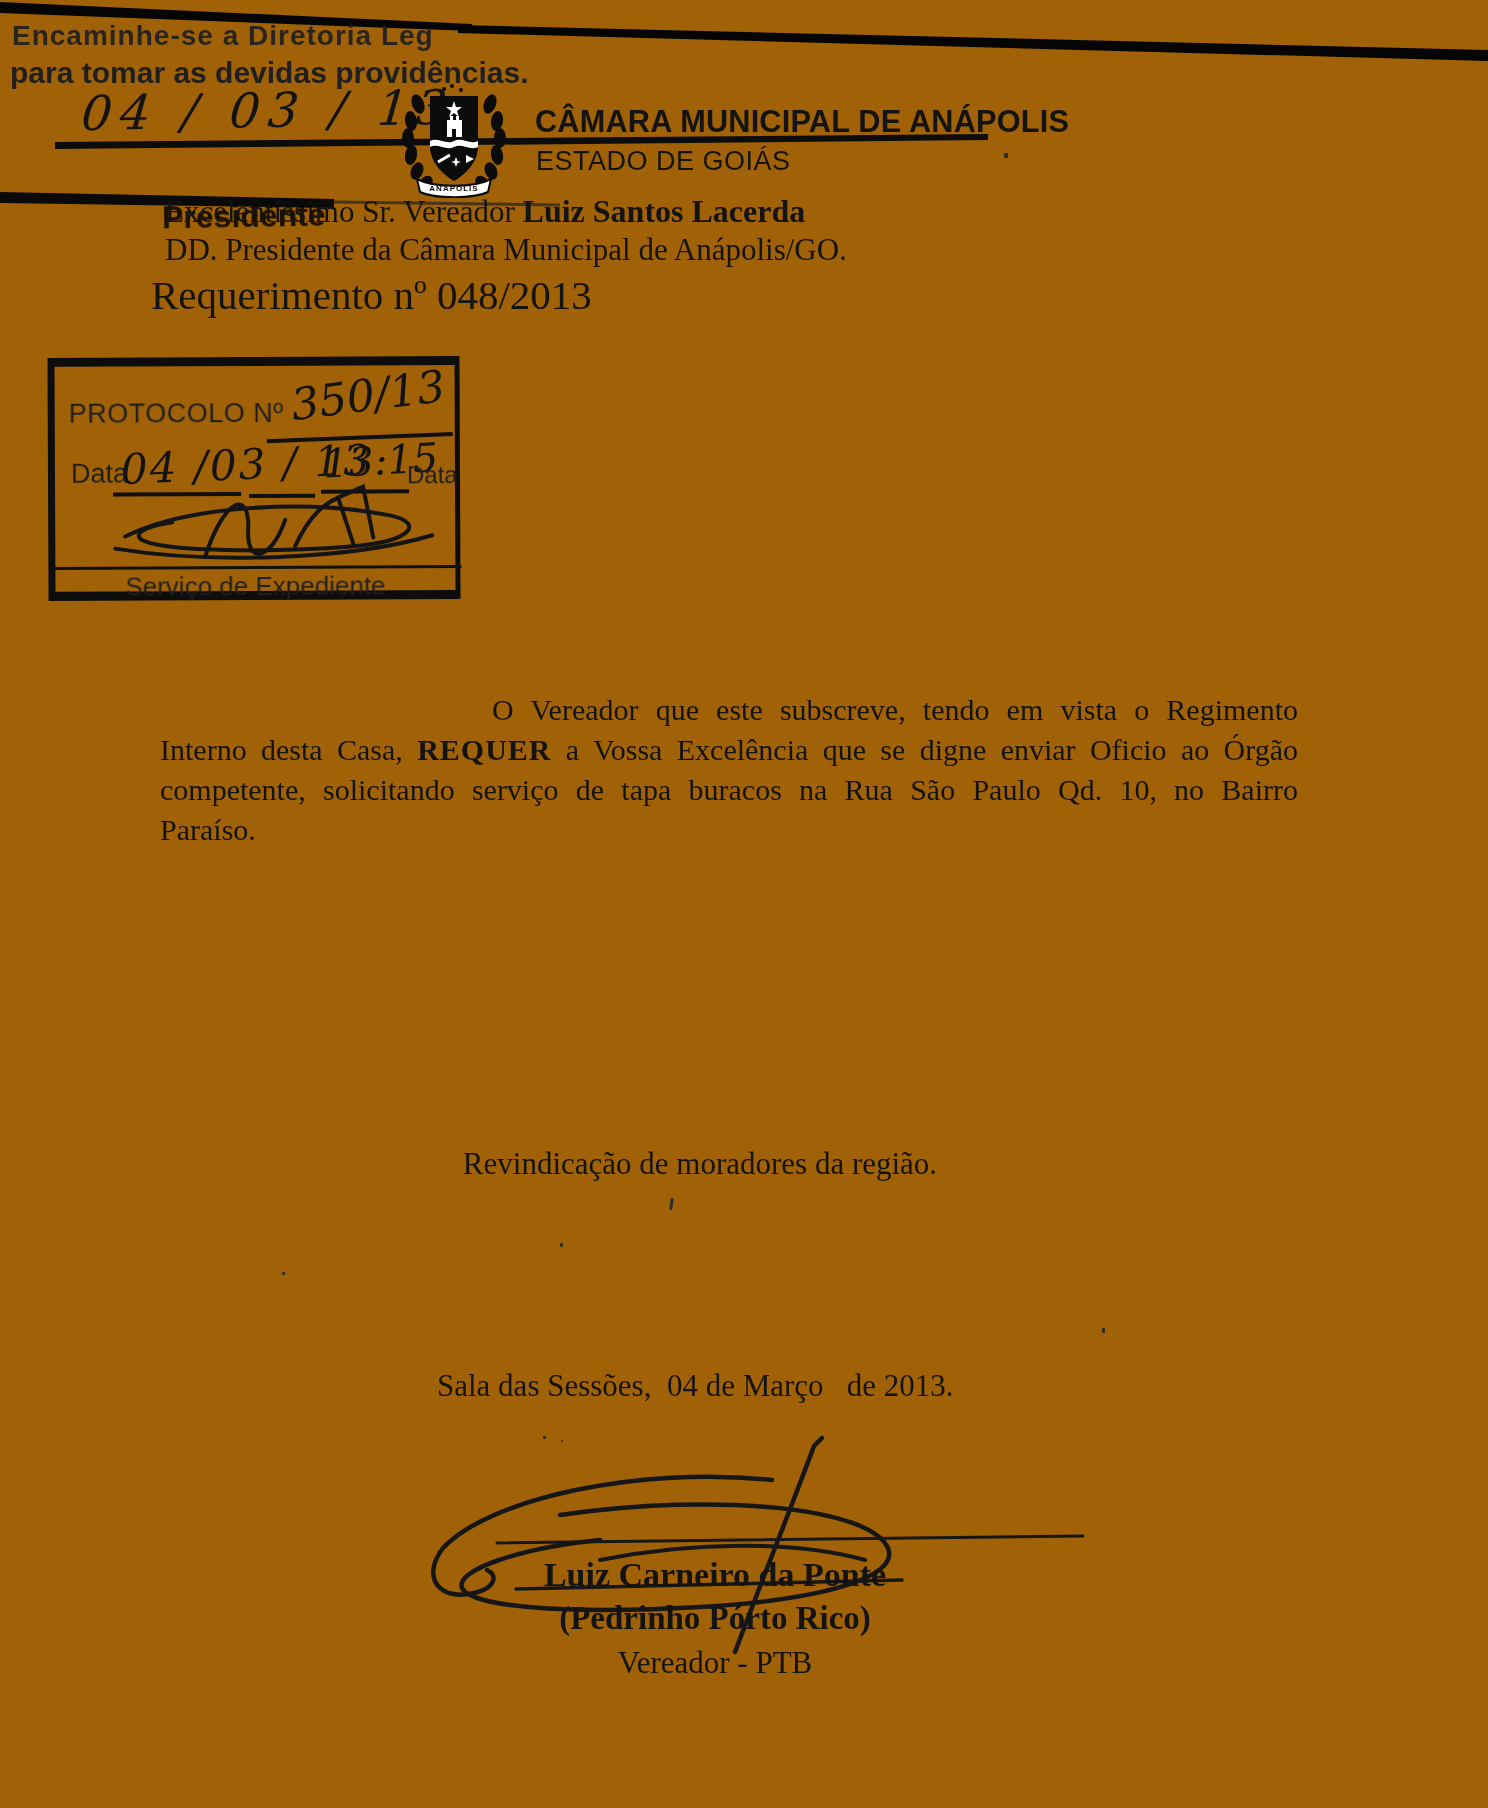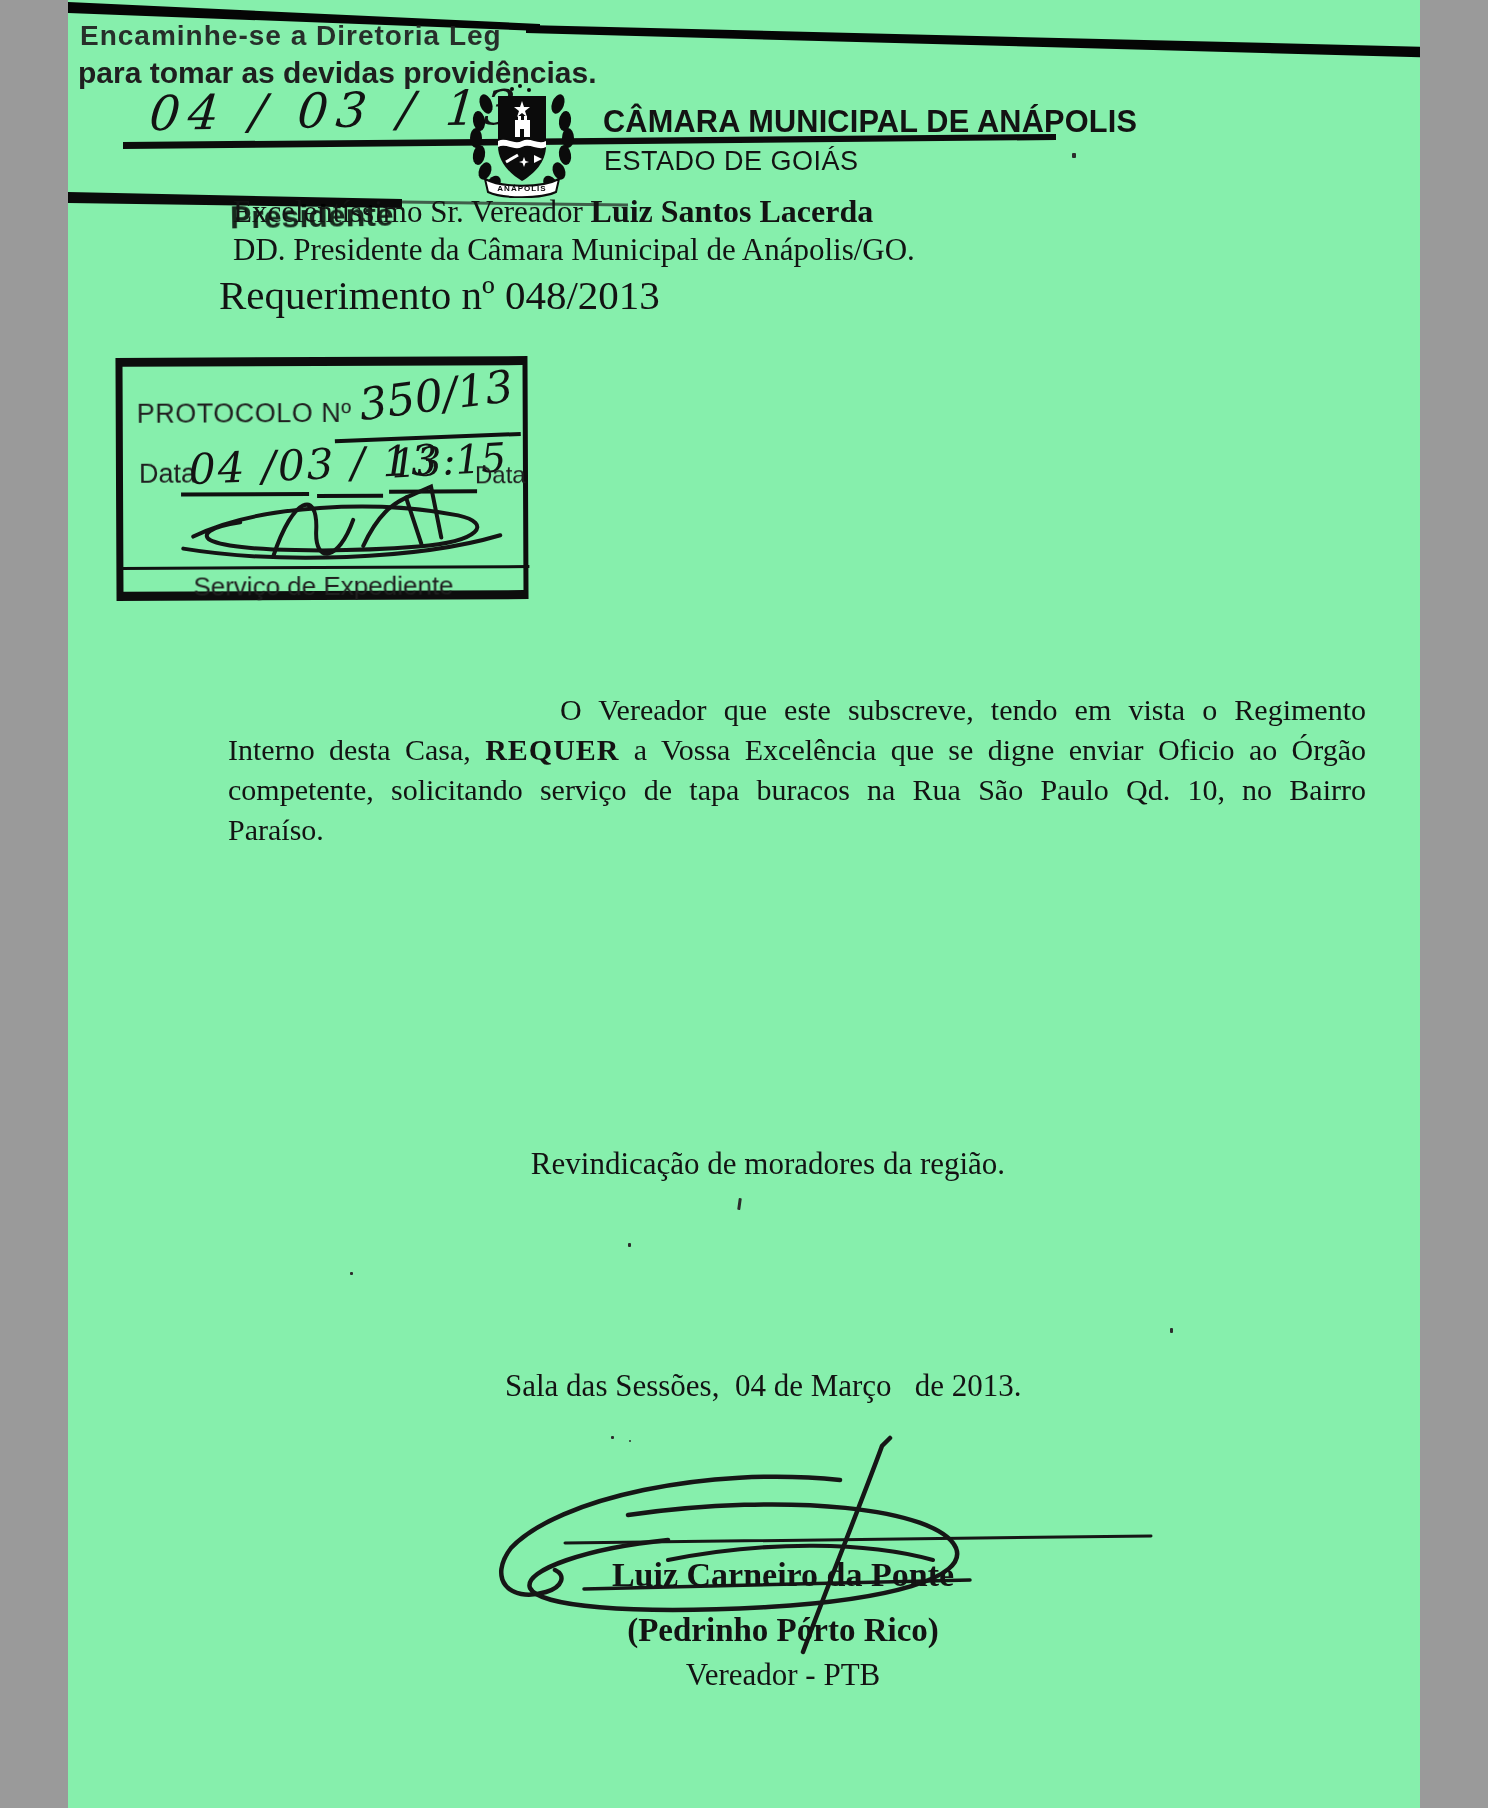--- a/index.html
+++ b/index.html
@@ -1,18 +1,18 @@
 <!DOCTYPE html>
 <html><head>
 <meta charset="utf-8">
 <style>
   html,body{margin:0;padding:0;background:#9a9a9a;}
   .page{
-    position:relative;width:1352px;height:1808px;margin:0 auto;
-    background:#86efac;color:#131313;overflow:hidden;
+    position:relative;width:1488px;height:1808px;margin:0 auto;
+    background:#a16207;color:#131313;overflow:hidden;
     font-family:"Liberation Serif",serif;
   }
   .abs{position:absolute;}
   .sans{font-family:"Liberation Sans",sans-serif;}
   .hand{font-family:"DejaVu Serif",serif;font-style:italic;}
   .stampink{color:#1f1f1f;filter:blur(0.45px);}
   .bold{font-weight:bold;}
   .speck{position:absolute;background:#2c2c2c;border-radius:1px;}
   .stampbox{
     position:absolute;left:48px;top:357px;width:412px;height:243px;
@@ -124,21 +124,21 @@
       <path stroke-width="4.5" d="M560,1515 C720,1492 870,1508 888,1548 C900,1578 820,1600 700,1607 C560,1615 470,1606 462,1588 C455,1570 520,1548 600,1540"></path>
       <path stroke-width="4" d="M600,1560 C700,1540 800,1542 865,1560"></path>
       <path stroke-width="3" d="M497,1543 L1083,1536"></path>
       <path stroke-width="4.5" d="M735,1652 C762,1580 798,1490 814,1446 L822,1438"></path>
       <path stroke-width="3.5" d="M516,1589 L902,1580"></path>
     </g>
   </svg>
 
   <div class="abs center-col" style="left:400px;top:1556px;width:630px;">
     <div class="bold" style="font-size:34px;">Luiz Carneiro da Ponte</div>
-    <div class="bold" style="font-size:33px;margin-top:18px;">(Pedrinho Pórto Rico)</div>
+    <div class="bold" style="font-size:33px;margin-top:6px;">(Pedrinho Pórto Rico)</div>
     <div style="font-size:31px;margin-top:8px;">Vereador - PTB</div>
   </div>
 
   <div class="speck" style="left:670px;top:1198px;width:3px;height:12px;transform:rotate(8deg);"></div>
   <div class="speck" style="left:560px;top:1243px;width:3px;height:4px;"></div>
   <div class="speck" style="left:1102px;top:1328px;width:3px;height:5px;"></div>
   <div class="speck" style="left:543px;top:1436px;width:3px;height:3px;"></div>
   <div class="speck" style="left:561px;top:1440px;width:2px;height:2px;"></div>
   <div class="speck" style="left:282px;top:1272px;width:3px;height:3px;"></div>
 

